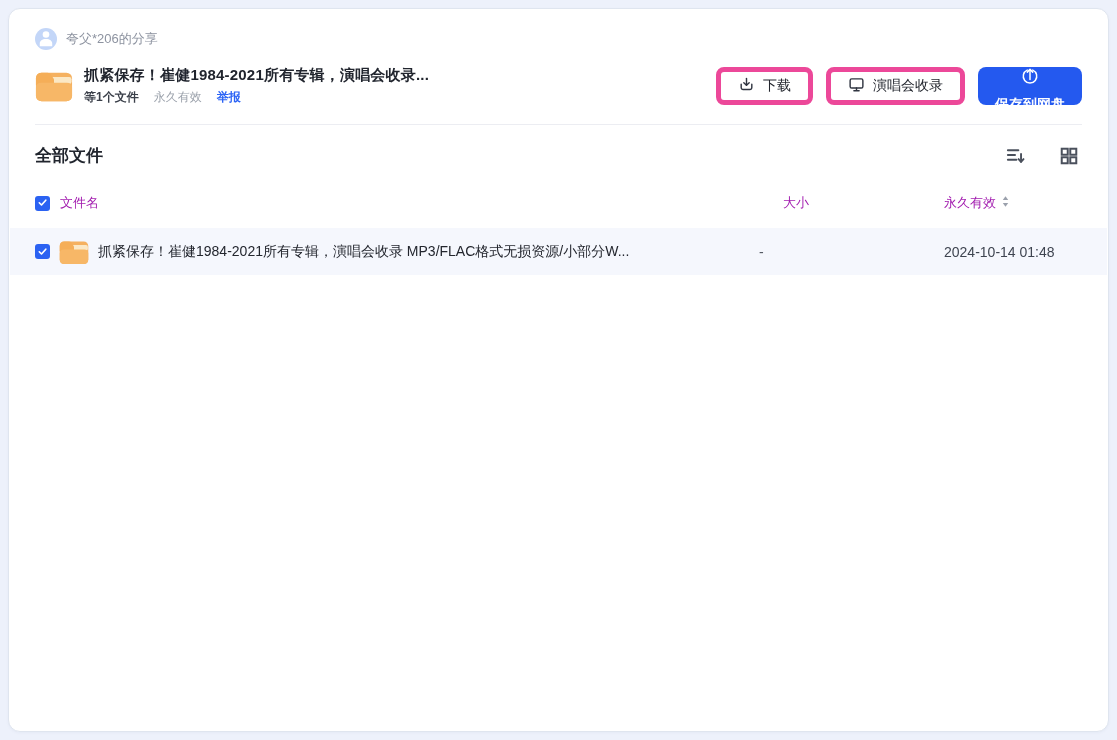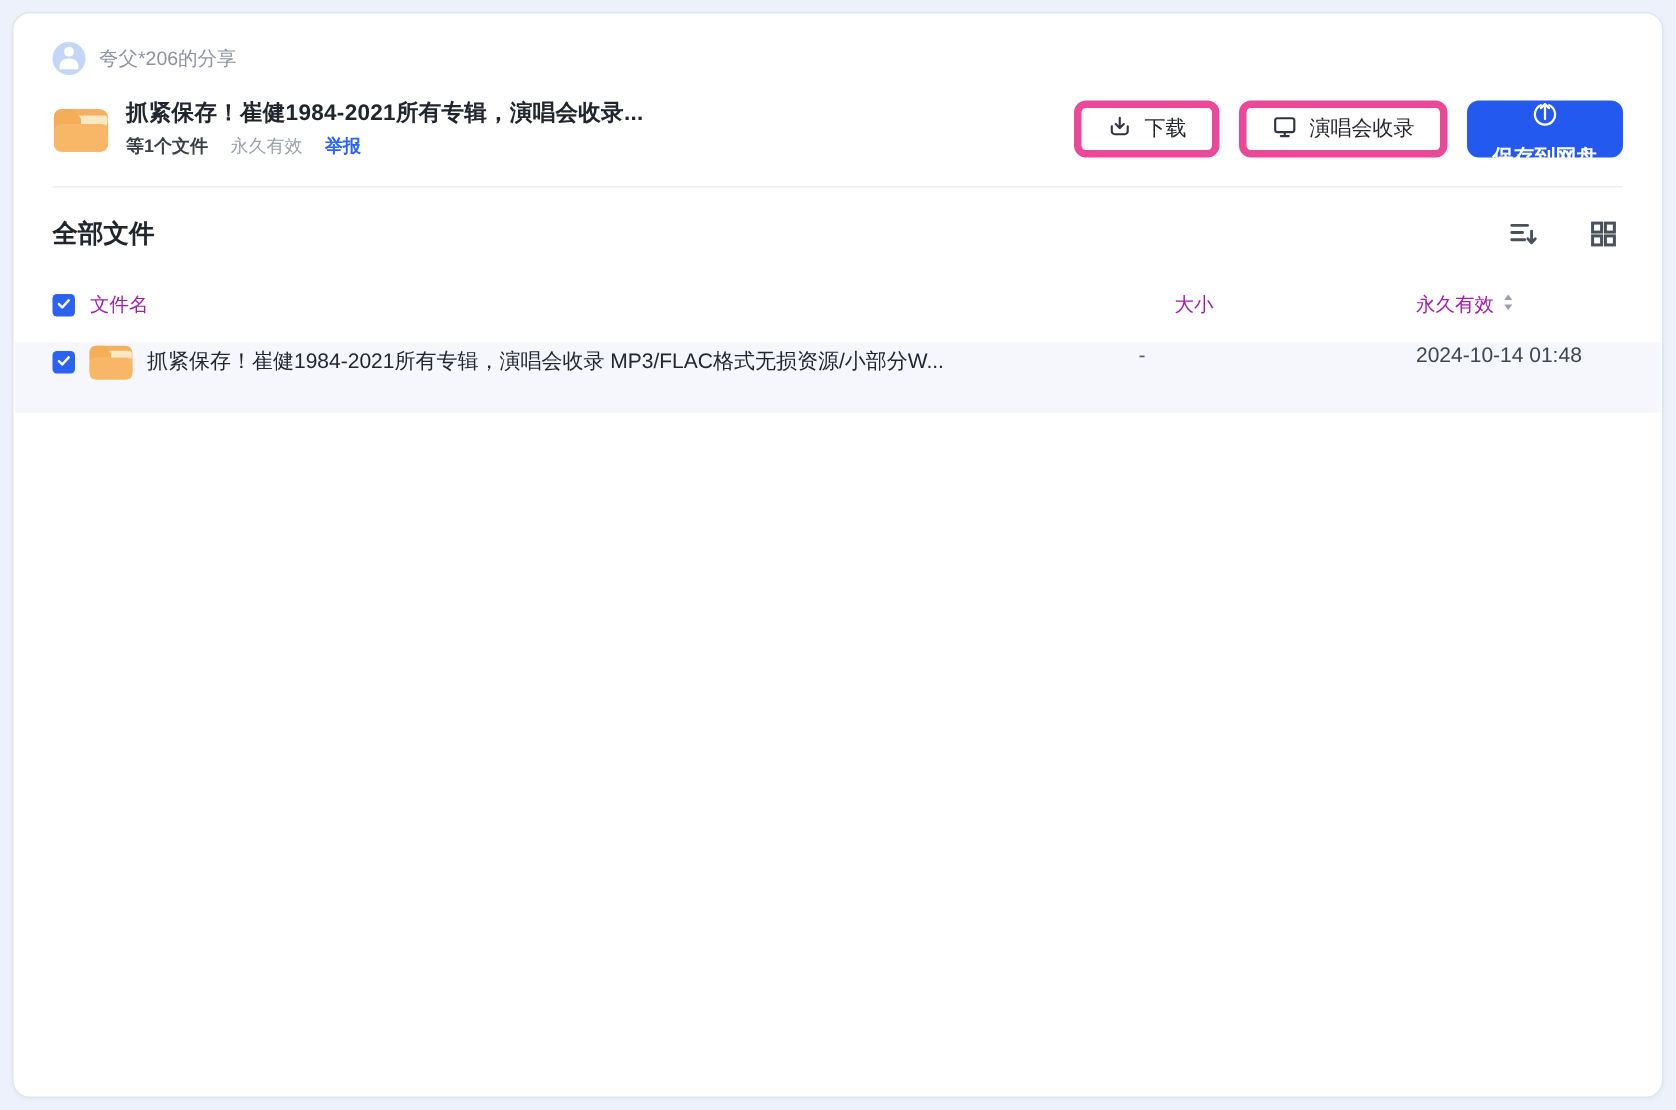--- a/index.html
+++ b/index.html
@@ -55,21 +55,21 @@
   .view-icons { display:flex; align-items:center; gap:33px; padding-right:3px; }
   .view-icons svg { display:block; cursor:pointer; }
 
   
   .thead { display:flex; align-items:flex-start; margin-top:27px; height:26px; font-size:13px; color:#a21caf; }
   .col-name { flex:1; display:flex; align-items:center; gap:10px; min-width:0; }
   .col-size { width:161px; flex:none; }
   .col-date { width:138px; flex:none; display:flex; align-items:center; gap:5px; }
 
   .trow {
-    display:flex; align-items:flex-start; height:47px;
+    display:flex; align-items:center; height:47px;
     background:#f5f7fd;
     margin:8px -25px 0; padding:0 25px;
     font-size:14px; color:#23262e; cursor:pointer;gap:24px;
   }
   .trow .col-name { gap:9px; }
   .file-name { white-space:nowrap; overflow:hidden; text-overflow:ellipsis; }
   .row-size { color:#555a63; }
   .row-date { color:#3e4450; }
   .folder-sm { width:30px; height:26px; flex:none; }
 

